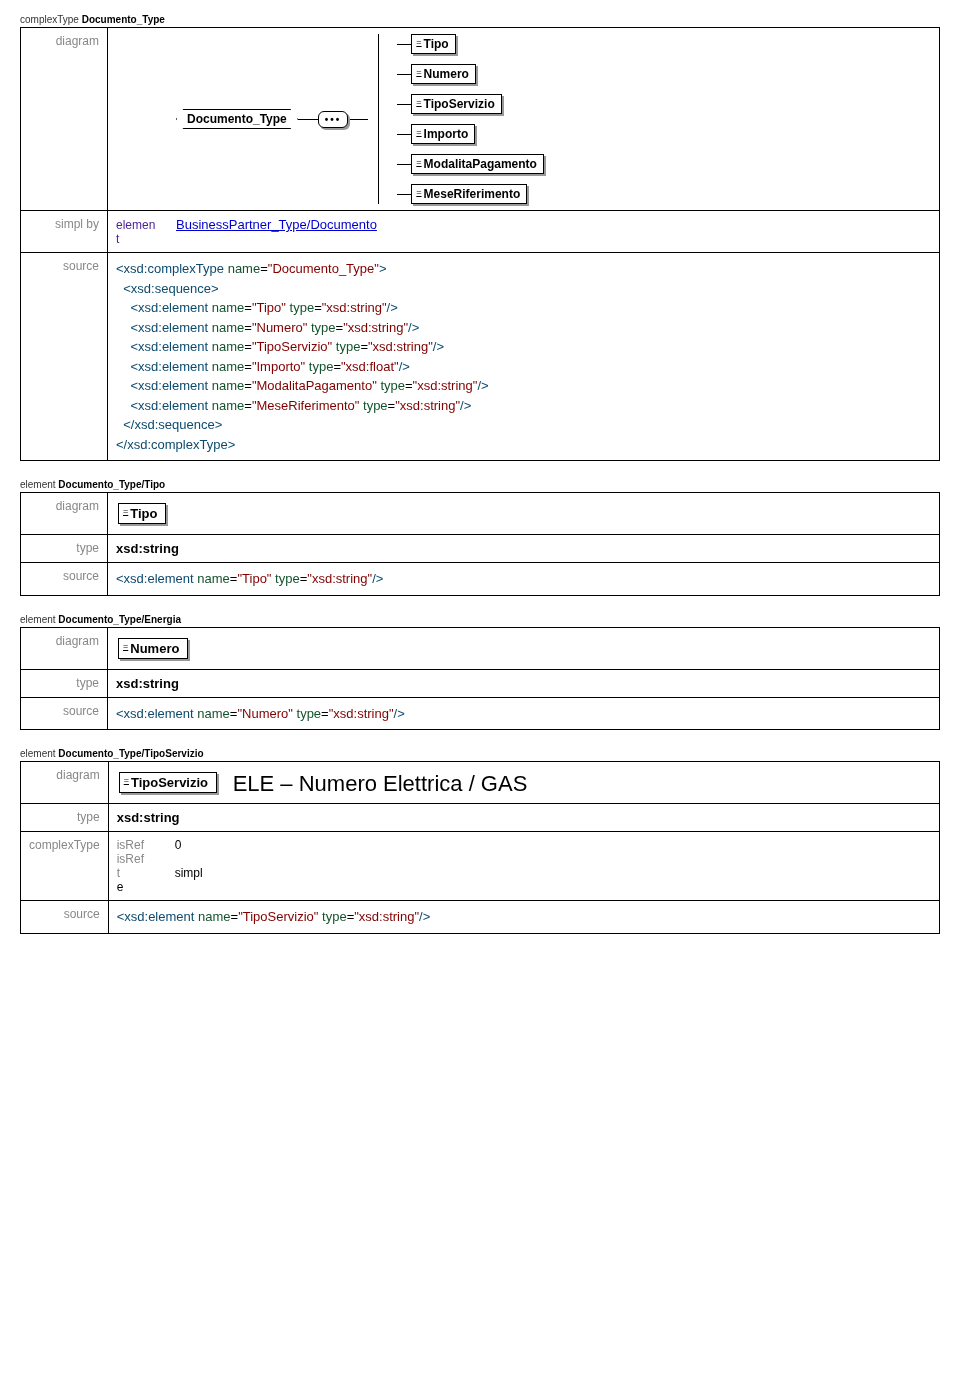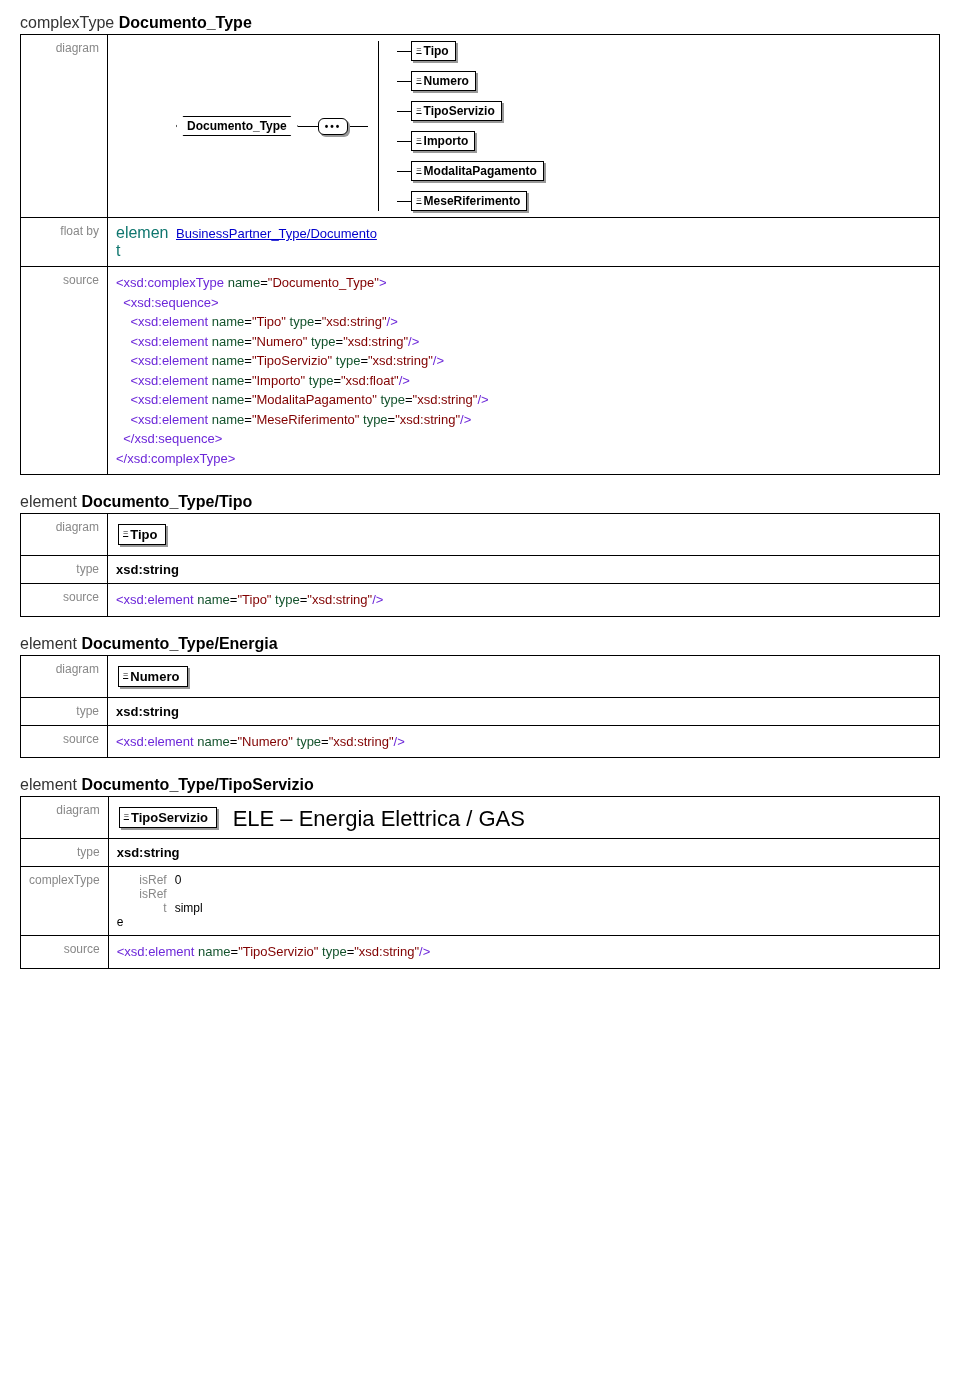--- a/index.html
+++ b/index.html
@@ -4,21 +4,21 @@
 <style>
   body {
     margin: 0;
     padding: 10px;
     font-family: Arial, Helvetica, sans-serif;
     font-size: 13px;
     color: #000;
     background: #fff;
   }
   .section-title {
-    font-size: 16px;
+    font-size: 10px;
     margin: 4px 0 2px 10px;
   }
   .section-title .kw { color: #333; }
   .section-title strong { font-weight: bold; }
   table.doc-table {
     border-collapse: collapse;
     width: 920px;
     margin: 0 0 18px 10px;
   }
   table.doc-table td {
@@ -28,25 +28,25 @@
   }
   td.label-col {
     width: 70px;
     color: #888;
     font-size: 12px;
     text-align: right;
     vertical-align: middle;
   }
   .link { color: #0000cc; text-decoration: underline; }
   .code-line { font-family: Arial, Helvetica, sans-serif; font-size: 13px; line-height: 1.5; white-space: pre; }
-  .tag { color: #6d28d9; }
+  .tag { color: #0c4a6e; }
   .attr { color: #14532d; }
   .val { color: #800000; }
   .inner-row { display: flex; align-items: baseline; }
-  .inner-label { color: #0f766e; font-size: 16px; width: 60px; }
+  .inner-label { color: #4c1d95; font-size: 12px; width: 60px; }
   .diagram-area { padding: 10px 6px; }
   .diagram-tree {
     display: flex;
     align-items: center;
     font-family: Arial, sans-serif;
     font-size: 12px;
     margin-left: 60px;
   }
   .hexagon {
     display: inline-flex;
@@ -127,21 +127,21 @@
     font-weight: normal;
     text-decoration: underline;
   }
   .big-note {
     font-size: 22px;
     display: inline-block;
     margin-left: 10px;
     vertical-align: middle;
   }
   .props-cell { font-size: 12px; }
-  .props-cell .pk { color: #888; display: inline-block; width: 50px; text-align: right; margin-right: 8px;}
+  .props-cell .pk { color: #888; display: inline-block; width: 50px; margin-right: 8px;}
 </style>
 </head>
 <body>
 
 <div class="section-title">
   <span class="kw">complexType</span>
   <strong>Documento_Type</strong>
 </div>
 
 <table class="doc-table">
@@ -171,21 +171,21 @@
                 <span class="child-box"><span class="tick">=</span><span>ModalitaPagamento</span></span>
               </div>
           <div class="child-item">
                 <span class="child-box"><span class="tick">=</span><span>MeseRiferimento</span></span>
               </div>
         </div>
       </div>
     </td>
   </tr>
   <tr>
-    <td class="label-col">float by</td>
+    <td class="label-col">simpl by</td>
     <td>
       <div class="inner-row">
         <span class="inner-label" style="white-space:pre-line;">elemen
 t</span>
         <a class="link">BusinessPartner_Type/Documento</a>
       </div>
     </td>
   </tr>
   <tr>
     <td class="label-col">source</td>
@@ -258,21 +258,21 @@
 <div class="section-title">
   <span class="kw">element</span>
   <strong>Documento_Type/TipoServizio</strong>
 </div>
 <table class="doc-table">
   <tbody>
       <tr>
     <td class="label-col">diagram</td>
     <td>
       <span class="single-node"><span class="tick">=</span><span>TipoServizio</span></span>
-      <span class="big-note">ELE – Energia Elettrica / GAS</span>
+      <span class="big-note">ELE – Numero Elettrica / GAS</span>
     </td>
   </tr>
   <tr>
     <td class="label-col">type</td>
     <td><strong>xsd:string</strong></td>
   </tr>
   <tr>
     <td class="label-col">complexType</td>
     <td class="props-cell">
       <div><span class="pk" style="white-space:pre-line;">isRef</span><span style="white-space:pre-line;">0</span></div>

